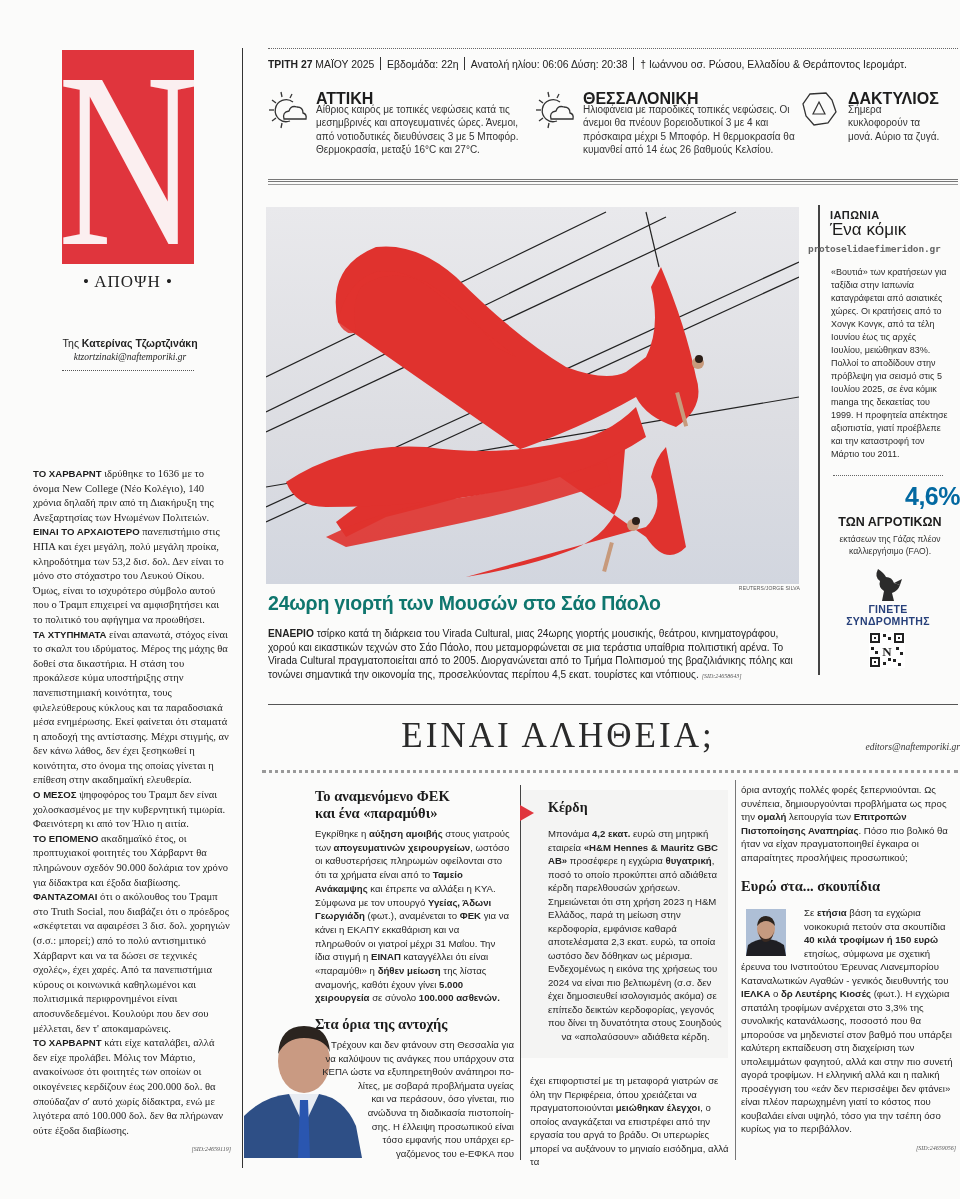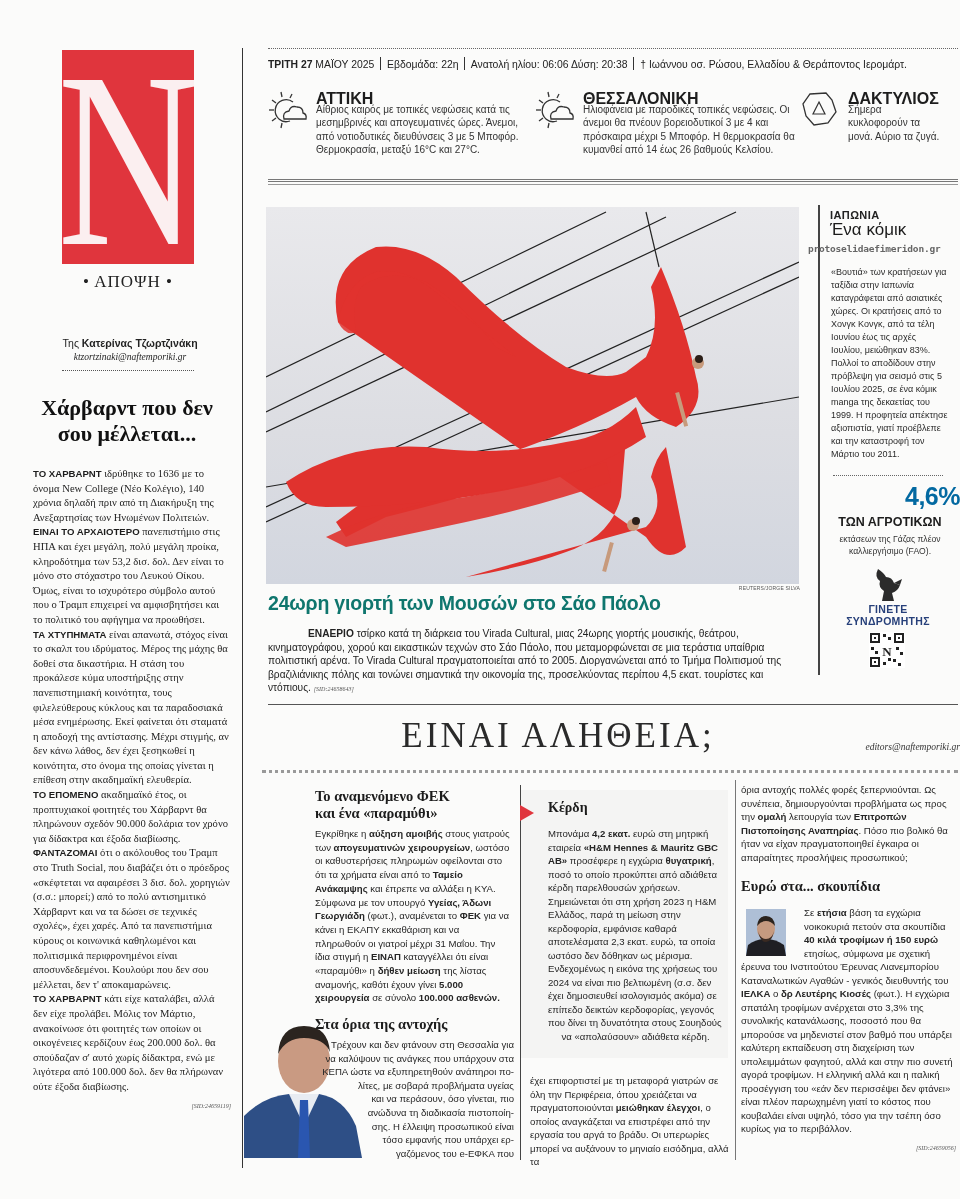--- a/index.html
+++ b/index.html
@@ -38,21 +38,21 @@
   #w-dakt .wtext { width: 95px; }
   #header-rule-a { position: absolute; left: 268px; width: 690px; top: 179px; border-top: 3px double #777; }
   #header-rule-b { position: absolute; left: 268px; width: 690px; top: 184px; border-top: 1px solid #999; }
 
   
   #photo { position: absolute; left: 266px; top: 207px; width: 533px; height: 377px; background: linear-gradient(180deg, #e9e9ec 0%, #dcdde2 60%, #d2d6df 100%); overflow: hidden; }
   #photo svg { width: 100%; height: 100%; display: block; }
   #photo-credit { position: absolute; left: 700px; top: 585px; width: 100px; text-align: right; font-size: 5px; color: #555; letter-spacing: 0.2px; }
   #photo-title { position: absolute; left: 268px; top: 592px; font-size: 19.5px; color: #0f766e; letter-spacing: -0.2px; }
   #photo-body { position: absolute; left: 268px; top: 627px; width: 530px; font-size: 10.2px; line-height: 13.6px; color: #222; }
-  #photo-body b { font-weight: bold; margin-left: 40px; }
+  #photo-body b { font-weight: bold; }
 
   
   #vrule-side { position: absolute; left: 818px; top: 205px; height: 470px; border-left: 2px solid #444; }
   #japan-kicker { position: absolute; left: 830px; top: 209px; font-size: 11px; font-weight: bold; color: #222; letter-spacing: 0.4px; }
   #japan-title { position: absolute; left: 830px; top: 220px; font-size: 17px; color: #1b1b1b; }
   #watermark { position: absolute; left: 808px; top: 243px; font-family: "DejaVu Sans Mono", monospace; font-size: 9.5px; font-weight: bold; color: #666; letter-spacing: -0.2px; }
   #japan-body { position: absolute; left: 831px; top: 266px; width: 118px; font-size: 9px; line-height: 13px; color: #2a2a2a; }
   #stat-rule { position: absolute; left: 833px; width: 110px; top: 475px; border-top: 1px dotted #666; }
   #stat-value { position: absolute; left: 820px; width: 140px; top: 482px; text-align: right; font-size: 25px; font-weight: bold; color: #0369a1; letter-spacing: -0.5px; }
   #stat-label { position: absolute; left: 820px; width: 140px; top: 515px; text-align: center; font-size: 12.5px; font-weight: bold; color: #1d1d1d; }
@@ -99,26 +99,26 @@
 <div id="left-col">
   <div id="logo-box">
     <span id="logo-letter">N</span>
   </div>
   <div id="section-label">• ΑΠΟΨΗ •</div>
   <div id="byline">
     <span>Της </span><b>Κατερίνας Τζωρτζινάκη</b>
     <span id="byline-email">ktzortzinaki@naftemporiki.gr</span>
   </div>
   <div id="byline-rule"></div>
-  <h1 id="op-title">Χάρβαρντ που δεν σου μέλλεται...</h1>
   <div id="op-body">
     <div id="op-paragraphs">
         <p><b>ΤΟ ΧΑΡΒΑΡΝΤ</b><span> ιδρύθηκε το 1636 με το όνομα New College (Νέο Κολέγιο), 140 χρόνια δηλαδή πριν από τη Διακήρυξη της Ανεξαρτησίας των Ηνωμένων Πολιτειών.</span></p>
         <p><b>ΕΙΝΑΙ ΤΟ ΑΡΧΑΙΟΤΕΡΟ</b><span> πανεπιστήμιο στις ΗΠΑ και έχει μεγάλη, πολύ μεγάλη προίκα, κληροδότημα των 53,2 δισ. δολ. Δεν είναι το μόνο στο στόχαστρο του Λευκού Οίκου. Όμως, είναι το ισχυρότερο σύμβολο αυτού που ο Τραμπ επιχειρεί να αμφισβητήσει και το πολιτικό του αφήγημα να προωθήσει.</span></p>
         <p><b>ΤΑ ΧΤΥΠΗΜΑΤΑ</b><span> είναι απανωτά, στόχος είναι το σκαλπ του ιδρύματος. Μέρος της μάχης θα δοθεί στα δικαστήρια. Η στάση του προκάλεσε κύμα υποστήριξης στην πανεπιστημιακή κοινότητα, τους φιλελεύθερους κύκλους και τα παραδοσιακά μέσα ενημέρωσης. Εκεί φαίνεται ότι σταματά η αποδοχή της αντίστασης. Μέχρι στιγμής, αν δεν κάνω λάθος, δεν έχει ξεσηκωθεί η κοινότητα, στο όνομα της οποίας γίνεται η επίθεση στην ακαδημαϊκή ελευθερία.</span></p>
+        <p><b>Ο ΜΕΣΟΣ</b><span> ψηφοφόρος του Τραμπ δεν είναι χολοσκασμένος με την κυβερνητική τιμωρία. Φαεινότερη κι από τον Ήλιο η αιτία.</span></p>
         <p><b>ΤΟ ΕΠΟΜΕΝΟ</b><span> ακαδημαϊκό έτος, οι προπτυχιακοί φοιτητές του Χάρβαρντ θα πληρώνουν σχεδόν 90.000 δολάρια τον χρόνο για δίδακτρα και έξοδα διαβίωσης.</span></p>
         <p><b>ΦΑΝΤΑΖΟΜΑΙ</b><span> ότι ο ακόλουθος του Τραμπ στο Truth Social, που διαβάζει ότι ο πρόεδρος «σκέφτεται να αφαιρέσει 3 δισ. δολ. χορηγιών (σ.σ.: μπορεί;) από το πολύ αντισημιτικό Χάρβαρντ και να τα δώσει σε τεχνικές σχολές», έχει χαρές. Από τα πανεπιστήμια κύρους οι κοινωνικά καθηλωμένοι και πολιτισμικά περιφρονημένοι είναι αποσυνδεδεμένοι. Κουλούρι που δεν σου μέλλεται, δεν τ' αποκαμαρώνεις.</span></p>
         <p><b>ΤΟ ΧΑΡΒΑΡΝΤ</b><span> κάτι είχε καταλάβει, αλλά δεν είχε προλάβει. Μόλις τον Μάρτιο, ανακοίνωσε ότι φοιτητές των οποίων οι οικογένειες κερδίζουν έως 200.000 δολ. θα σπούδαζαν σ' αυτό χωρίς δίδακτρα, ενώ με λιγότερα από 100.000 δολ. δεν θα πλήρωναν ούτε έξοδα διαβίωσης.</span></p>
       </div>
     <span id="op-code" class="code">[SID:24659119]</span>
   </div>
 </div>
 <div id="vrule-main"></div>
 
 <div id="date-rule"></div>

